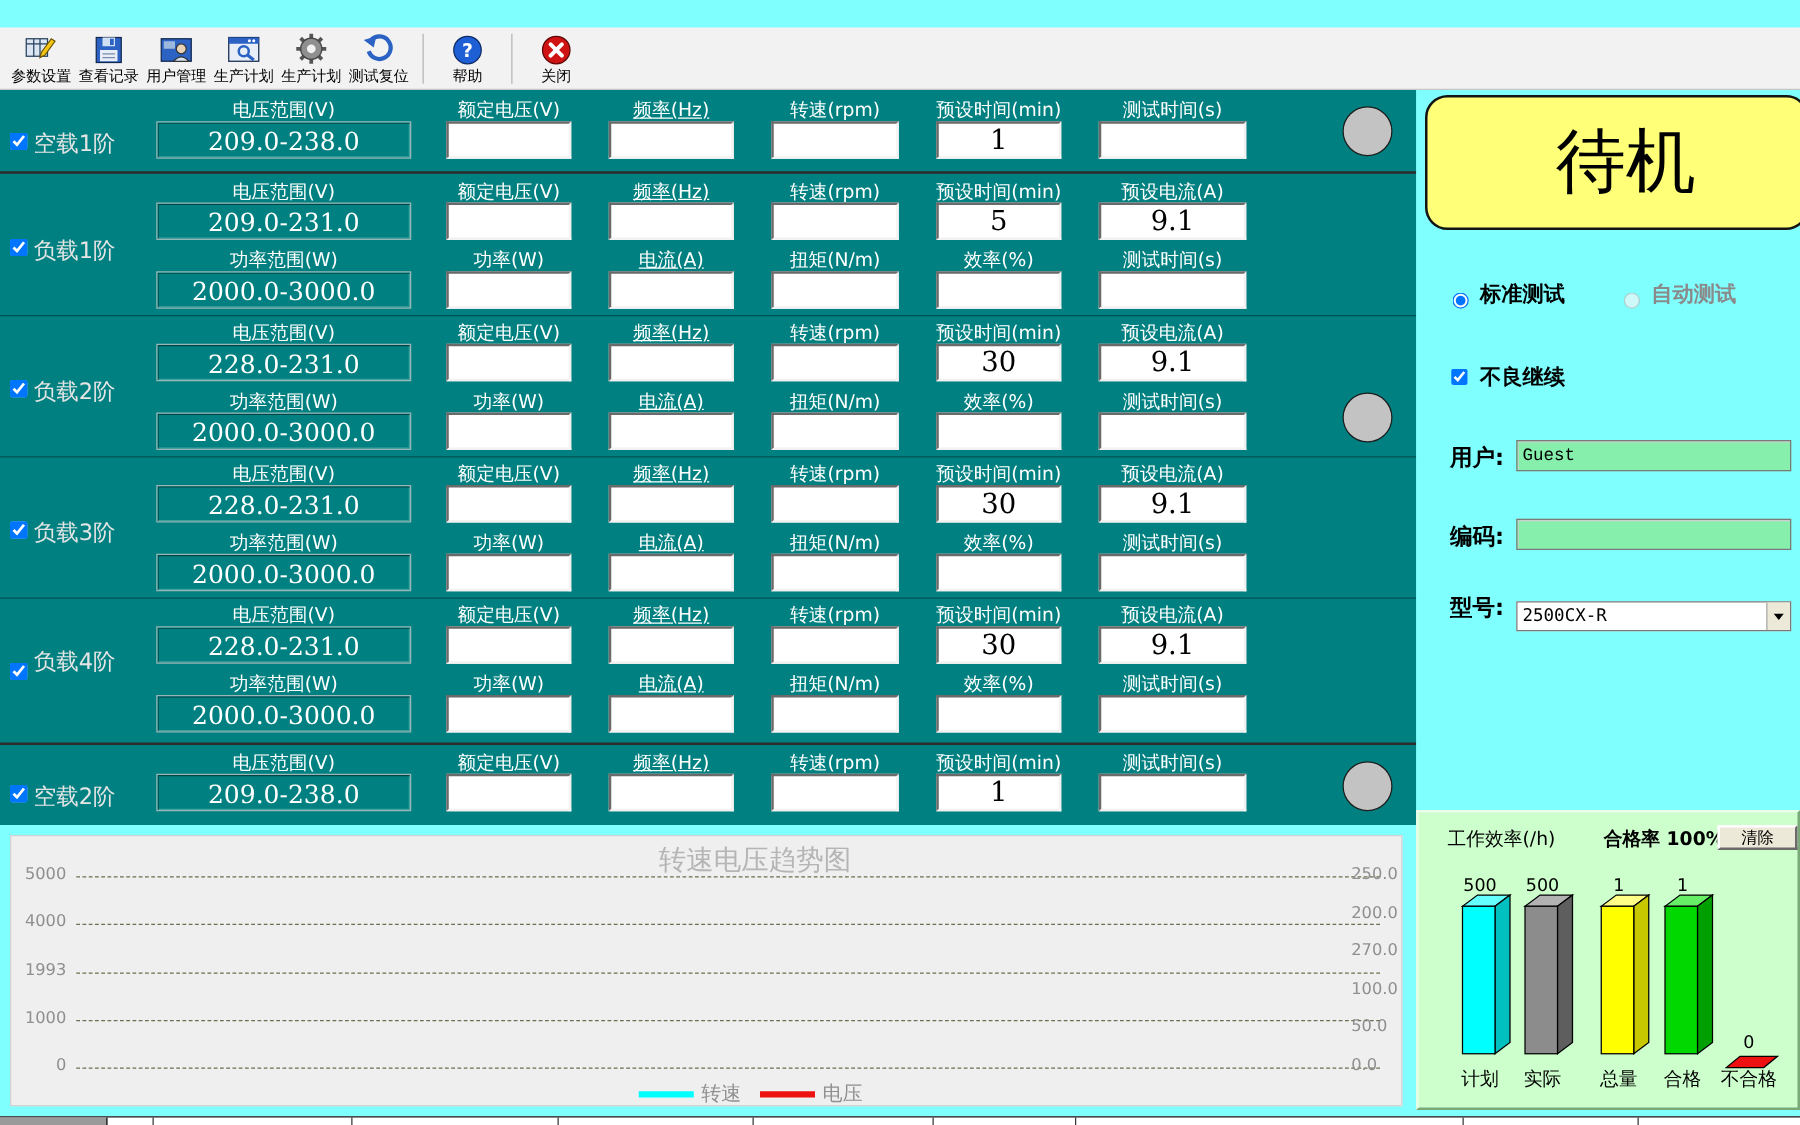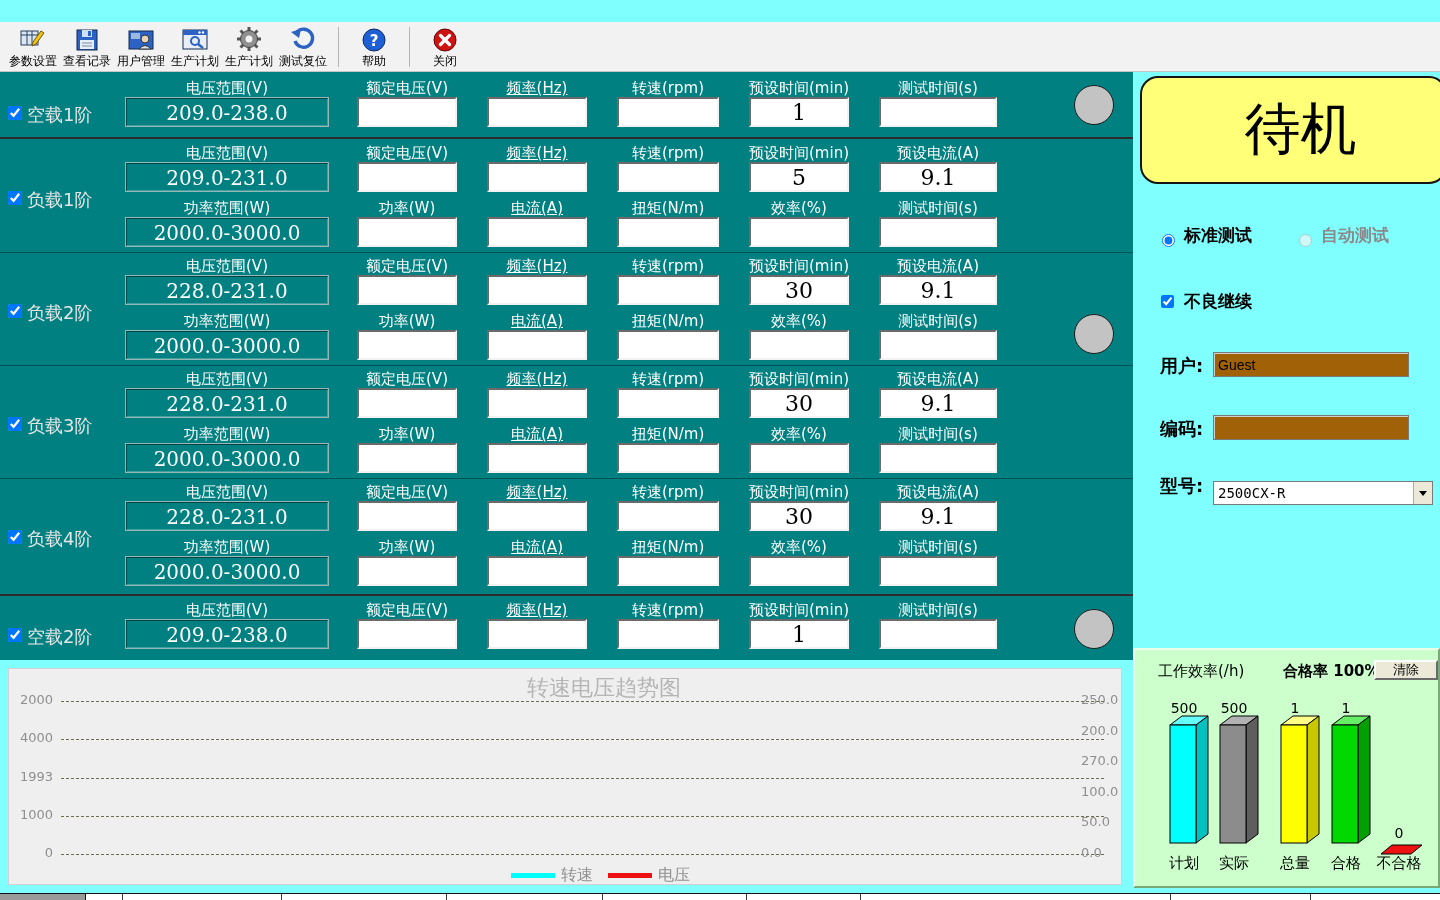--- a/index.html
+++ b/index.html
@@ -48,23 +48,23 @@
   .rp{position:absolute;left:1133px;top:72px;width:307px;height:828px;background:#80ffff;}
   .standby{position:absolute;left:7px;top:4px;width:289px;height:104px;background:#ffff78;
            border:2px solid #141414;border-radius:18px;display:flex;align-items:center;justify-content:center;
            font-size:56px;color:#000;font-family:"DejaVu Serif",serif;padding-left:14px;}
   .mode-row{position:absolute;left:24px;top:152px;width:270px;font-size:17px;font-weight:bold;color:#000;}
   .mode-row label{display:inline-flex;align-items:flex-end;gap:6px;}
   .mode-auto{margin-left:36px;color:#8a8a8a;}
   .cont-row{position:absolute;left:24px;top:218px;font-size:17px;font-weight:bold;color:#000;
             display:inline-flex;align-items:center;gap:7px;}
   .frmlabel{position:absolute;left:27px;font-size:18px;font-weight:bold;color:#000;white-space:nowrap;}
-  .frminput{position:absolute;left:80px;width:196px;height:25px;box-sizing:border-box;background:#a16207;
+  .frminput{position:absolute;left:80px;width:220px;height:25px;box-sizing:border-box;background:#86efac;
             border:1px solid #7a7a7a;box-shadow:inset 1px 1px 0 #cfcfcf;font-size:14px;
-            font-family:Liberation Sans, sans-serif;padding:2px 4px;}
+            font-family:Liberation Mono, monospace;padding:2px 4px;}
   .combo{position:absolute;left:80px;width:220px;height:24px;box-sizing:border-box;background:#fff;
          border:1px solid #7a7a7a;font-size:14px;font-family:"DejaVu Sans Mono",monospace;
          display:flex;align-items:center;padding-left:4px;}
   .combo .arrowbtn{margin-left:auto;width:18px;height:100%;background:#ece9d8;
          border-left:1px solid #aaa;display:flex;align-items:center;justify-content:center;}
   .combo .arrow{width:0;height:0;border-left:4px solid transparent;border-right:4px solid transparent;
          border-top:5px solid #000;}
   .start{position:absolute;left:3px;top:439px;width:299px;height:133px;background:#00ef00;
          border:1px solid #0a0a0a;display:flex;align-items:center;justify-content:center;
          font-size:58px;color:#000;font-family:"DejaVu Serif",serif;box-sizing:border-box;cursor:pointer;}
@@ -302,21 +302,21 @@
       <input class="ib c2 t-b2" style="">
       <input class="ib c3 t-b2" style="">
       <input class="ib c4 t-b2" style="">
       <input class="ib c5 t-b2" style="">
       <input class="ib c6 t-b2" style="">
     </div>
     <div class="septhin" style="top:406px"></div>
 
     <div class="row" style="top:412px;height:104px">
       <input type="checkbox" class="chk" style="top: 46px;" checked="">
-      <div class="rowlabel" style="top:43px">负载4阶</div>
+      <div class="rowlabel" style="top:33px">负载4阶</div>
       <div class="gh c1 t-h">电压范围(V)</div>
       <div class="gh c2 t-h">额定电压(V)</div>
       <div class="gh c3 t-h">频率(Hz)</div>
       <div class="gh c4 t-h">转速(rpm)</div>
       <div class="gh c5 t-h">预设时间(min)</div>
       <div class="gh c6 t-h">预设电流(A)</div>
       <div class="rb c1 t-b">228.0-231.0</div>
       <input class="ib c2 t-b" style="">
       <input class="ib c3 t-b" style="">
       <input class="ib c4 t-b" style="">
@@ -360,21 +360,21 @@
   </div>
 
   <div class="trend">
     <div class="chartpanel">
       <div class="ctitle">转速电压趋势图</div>
       <div class="gl" style="top:32px"></div>
       <div class="gl" style="top:70px"></div>
       <div class="gl" style="top:109px"></div>
       <div class="gl" style="top:147px"></div>
       <div class="gl" style="top:185px"></div>
-      <div class="lt" style="top:23px">2000</div>
+      <div class="lt" style="top:23px">5000</div>
       <div class="lt" style="top:61px">4000</div>
       <div class="lt" style="top:100px">1993</div>
       <div class="lt" style="top:138px">1000</div>
       <div class="lt" style="top:176px">0</div>
       <div class="rt" style="top:23px">250.0</div>
       <div class="rt" style="top:54px">200.0</div>
       <div class="rt" style="top:84px">270.0</div>
       <div class="rt" style="top:115px">100.0</div>
       <div class="rt" style="top:145px">50.0</div>
       <div class="rt" style="top:176px">0.0</div>

